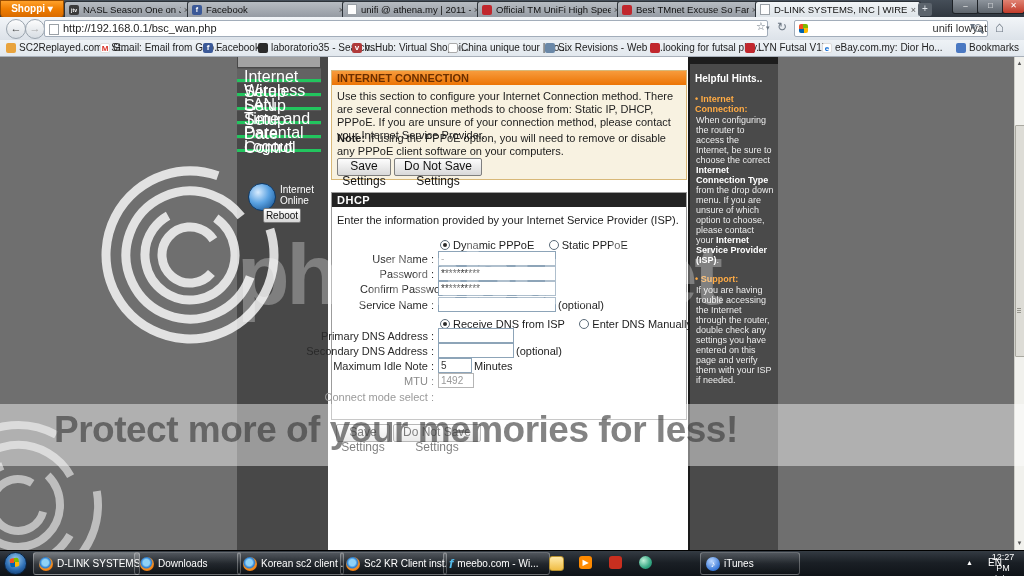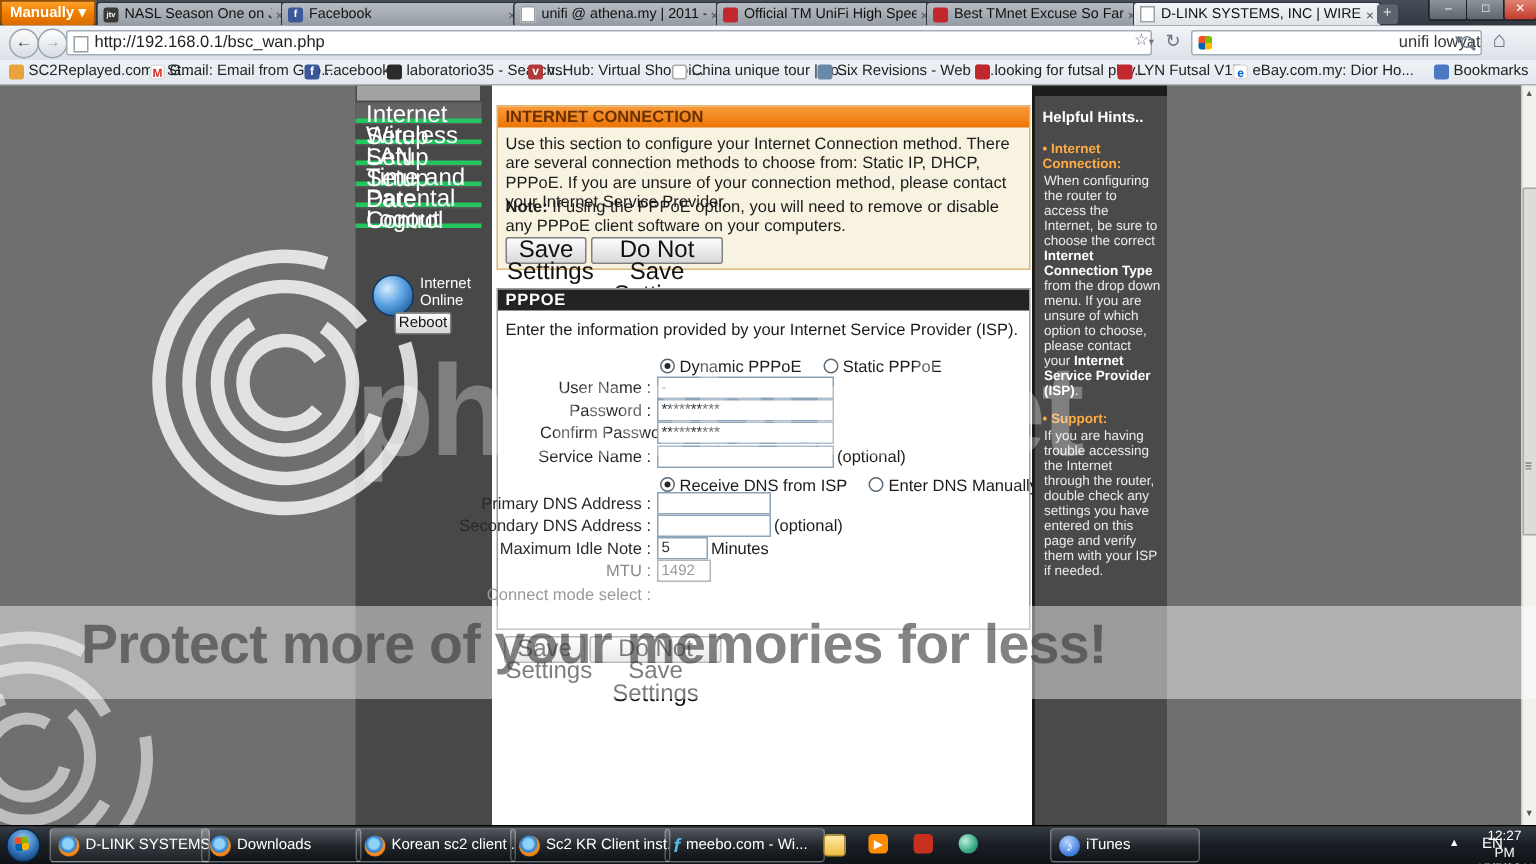--- a/index.html
+++ b/index.html
@@ -65,21 +65,21 @@
   .flabel{position:absolute;width:130px;text-align:right;font-size:11px;color:#2a2a2a;}
   .finput{position:absolute;height:13px;border:1px solid #8da4b8;background:#fff;
     font-size:10px;color:#333;padding:0 2px;font-family:"Liberation Sans",sans-serif;}
   .radio{display:inline-block;width:8px;height:8px;border:1px solid #5a6a78;border-radius:50%;
     background:#fff;position:relative;vertical-align:-1px;margin-right:3px;}
   .radio.on:after{content:"";position:absolute;left:2px;top:2px;width:4px;height:4px;border-radius:50%;background:#2a2a2a;}
   .radio.dis{border-color:#aaa;}
   .radio.dis.on:after{background:#999;}
   .rlabel{font-size:11px;color:#1c1c1c;margin-right:10px;}
   .gbtn{position:absolute;height:16px;background:linear-gradient(#fdfdfd,#d9d9d9);
-    border:1px solid #7f7f7f;border-radius:2px;font-size:16px;color:#111;text-align:center;line-height:15px;}
+    border:1px solid #7f7f7f;border-radius:2px;font-size:12px;color:#111;text-align:center;line-height:15px;}
   .hint-title{font-weight:bold;color:#ffffff;font-size:10px;margin:10px 5px 10px 5px;}
   .hint-head{font-weight:bold;color:#ffab44;margin:0 5px 1px 5px;}
   .hint-body{margin:0 4px 9px 6px;color:#ececec;}
   .hint-body b{color:#fff;}
   
   .sbtrack{left:1014px;top:56px;width:10px;height:494px;background:#f1f1ed;border-left:1px solid #cfcfc9;box-sizing:border-box;}
   .sbarrow{left:1015px;width:9px;height:12px;color:#555;font-size:6px;text-align:center;line-height:12px;}
   .sbthumb{left:1015px;top:125px;width:8px;height:230px;background:#dddcd6;border:1px solid #a9a8a0;border-radius:1px;}
   .sbgrip{position:absolute;left:1px;top:182px;width:4px;height:5px;
     background:repeating-linear-gradient(#96958d 0 1px,transparent 1px 2px);}
@@ -138,21 +138,21 @@
 
   <div class="abs sect1">
     <div class="secthead orangehead">INTERNET CONNECTION</div>
     <div class="abs ptext" style="left:5px;top:19px;width:342px;">Use this section to configure your Internet Connection method. There are several connection methods to choose from: Static IP, DHCP, PPPoE. If you are unsure of your connection method, please contact your Internet Service Provider.</div>
     <div class="abs ptext" style="left:5px;top:61px;width:342px;"><b>Note:</b><span> If using the PPPoE option, you will need to remove or disable any PPPoE client software on your computers.</span></div>
     <div class="gbtn" style="left:5px;top:87px;width:52px;">Save Settings</div>
     <div class="gbtn" style="left:62px;top:87px;width:86px;">Do Not Save Settings</div>
   </div>
 
   <div class="abs sect2">
-    <div class="secthead blackhead">PPPOE</div>
+    <div class="secthead blackhead">DHCP</div>
     <div class="abs ptext" style="left:5px;top:21px;width:344px;">Enter the information provided by your Internet Service Provider (ISP).</div>
 
     <div class="abs" style="left:108px;top:42px;white-space:nowrap;">
       <span class="radio on"></span><span class="rlabel">Dynamic PPPoE</span>
       <span class="radio"></span><span class="rlabel">Static PPPoE</span>
     </div>
 
     <span class="flabel" style="left:-28px;top:60px;">User Name :</span>
     <input class="finput" style="left: 106px; top: 58px; width: 112px; color: rgb(153, 153, 153);" value="-">
 
@@ -223,21 +223,21 @@
       <circle r="60" stroke-dasharray="315 62" transform="rotate(30)"></circle>
       <circle r="42" stroke-dasharray="215 48.9" transform="rotate(-45)"></circle>
       <circle r="26" stroke-dasharray="130 33.4" transform="rotate(15)"></circle>
     </g>
   </svg>
   <div class="abs wm wmword">photobucket</div>
   <div class="abs wm wmband"></div>
   <div class="abs wm wmtext">Protect more of your memories for less!</div>
 
   <div class="abs titlebar"></div>
-  <div class="abs ffbtn"><span>Manually</span> <span>▾</span></div>
+  <div class="abs ffbtn"><span>Shoppi</span> <span>▾</span></div>
 
   <div class="abs tab" style="left:64px;width:120px;">
     <span class="fav jtv">jtv</span>
     <span style="overflow:hidden;">NASL Season One on Justin.tv</span>
     <span class="x">×</span>
   </div>
   <div class="abs tab" style="left:187px;width:152px;">
     <span class="fav fb">f</span>
     <span style="overflow:hidden;">Facebook</span>
     <span class="x">×</span>

